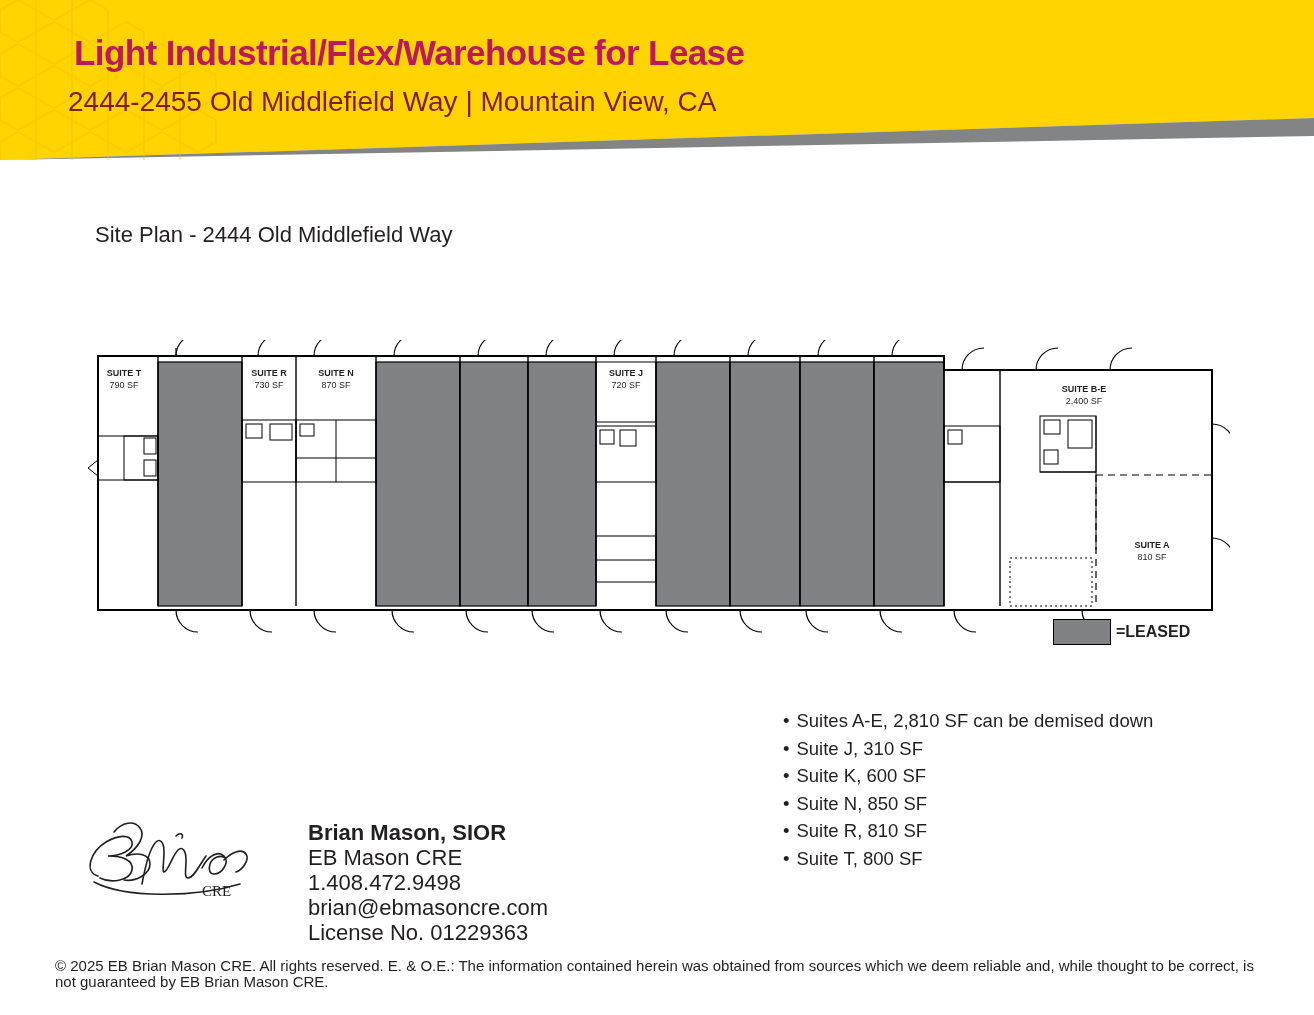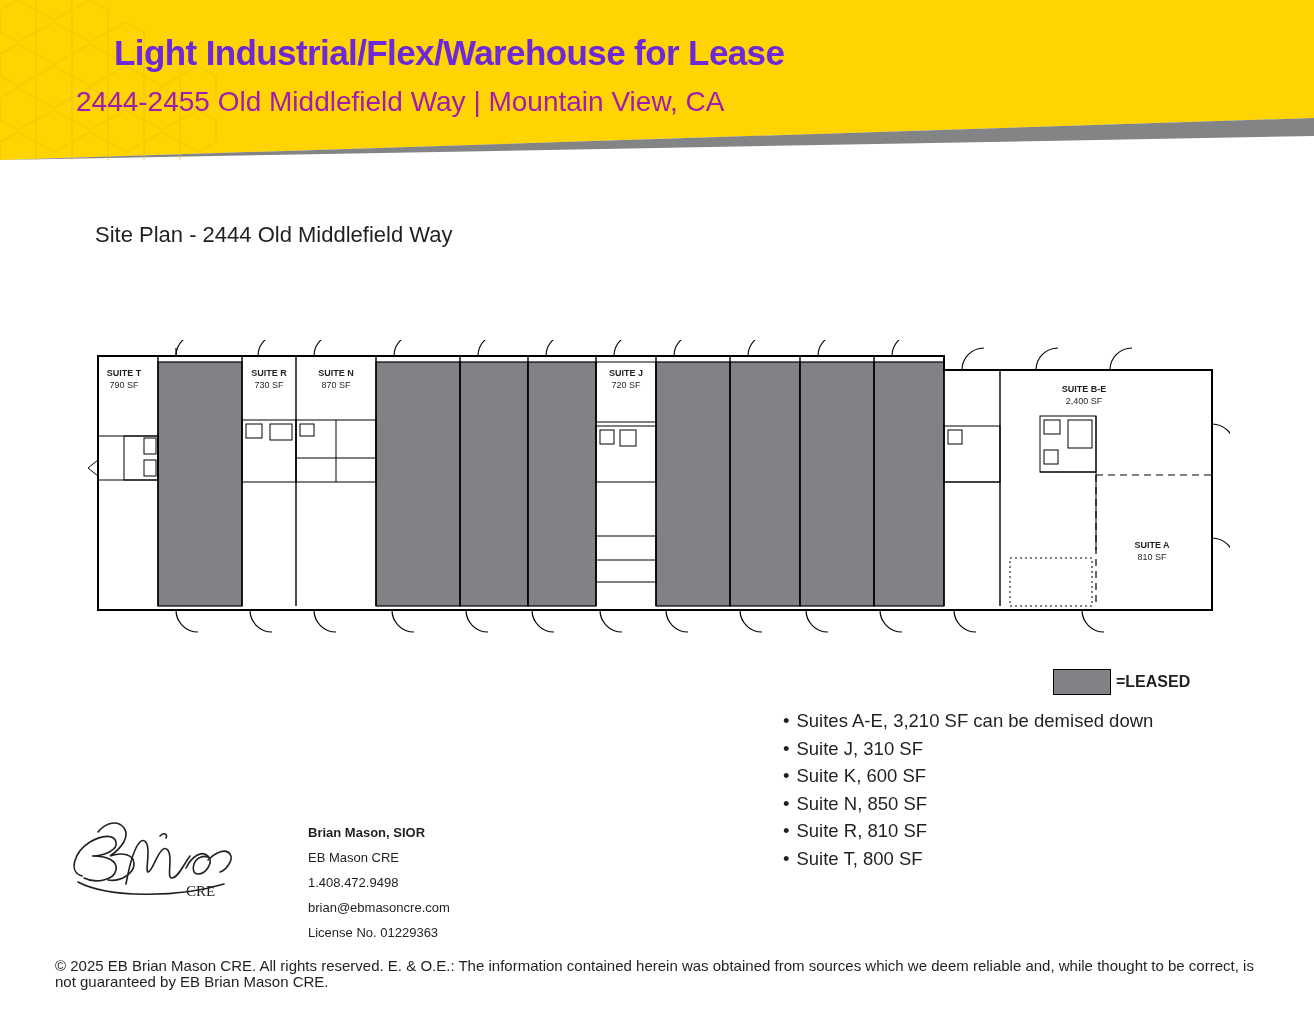--- a/index.html
+++ b/index.html
@@ -47,30 +47,29 @@
     width: 230px;
     height: 160px;
     opacity: 0.35;
   }
   .header-title {
     position: absolute;
     left: 74px; top: 33px;
     font-size: 35px;
     font-weight: bold;
     letter-spacing: -0.6px;
-    color: #6d28d9;
-    white-space: nowrap;
-    margin-left: 40px;
+    color: #be185d;
+    white-space: nowrap;
   }
   .header-sub {
     position: absolute;
-    left: 76px; top: 86px;
+    left: 68px; top: 86px;
     font-size: 28px;
     font-weight: normal;
-    color: #a21caf;
+    color: #7f1d1d;
     white-space: nowrap;
   }
 
   
   .section-title {
     position: absolute;
     left: 95px; top: 198px;
     font-size: 22px;
     color: #231f20;
     white-space: nowrap;
@@ -83,21 +82,21 @@
     left: 80px;
     top: 340px;
     width: 1150px;
     height: 300px;
   }
   .plan svg { display: block; }
 
   
   .legend {
     position: absolute;
-    left: 1053px; top: 669px;
+    left: 1053px; top: 619px;
     display: flex;
     align-items: center;
   }
   .legend-swatch {
     width: 56px;
     height: 24px;
     background: #808285;
     border: 1px solid #000;
   }
   .legend-label {
@@ -119,30 +118,30 @@
     font-size: 18.5px;
     color: #231f20;
     line-height: 27.5px;
     white-space: nowrap;
   }
   .bullet .dot { margin-right: 7px; }
 
   
   .signature {
     position: absolute;
-    left: 48px;
+    left: 64px;
     top: 812px;
     width: 220px;
     height: 90px;
   }
   .contact {
     position: absolute;
     left: 308px;
     top: 820px;
-    font-size: 13px;
+    font-size: 22px;
     line-height: 25px;
     color: #231f20;
   }
   .contact .name { font-weight: bold; }
 
   
   .footer {
     position: absolute;
     left: 55px;
     top: 958px;
@@ -348,21 +347,21 @@
     </g>
   </svg>
 </div>
 
 <div class="legend">
   <div class="legend-swatch"></div>
   <div class="legend-label">=LEASED</div>
 </div>
 
 <div class="bullets">
-  <div class="bullet"><span class="dot">•</span><span>Suites A-E, 3,210 SF can be demised down</span></div>
+  <div class="bullet"><span class="dot">•</span><span>Suites A-E, 2,810 SF can be demised down</span></div>
   <div class="bullet"><span class="dot">•</span><span>Suite J, 310 SF</span></div>
   <div class="bullet"><span class="dot">•</span><span>Suite K, 600 SF</span></div>
   <div class="bullet"><span class="dot">•</span><span>Suite N, 850 SF</span></div>
   <div class="bullet"><span class="dot">•</span><span>Suite R, 810 SF</span></div>
   <div class="bullet"><span class="dot">•</span><span>Suite T, 800 SF</span></div>
 </div>
 
 <div class="signature">
   <svg viewBox="0 0 220 90" width="220" height="90">
     <g fill="none" stroke="#231f20" stroke-width="1.6" stroke-linecap="round">

